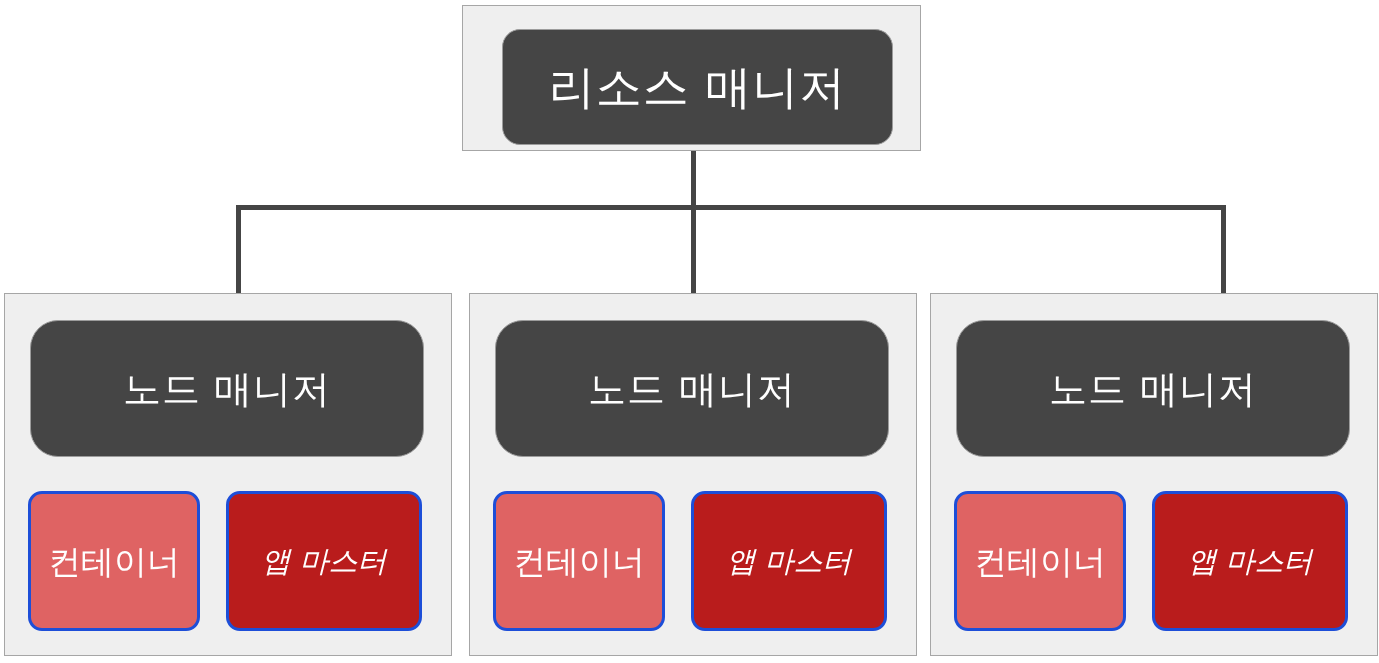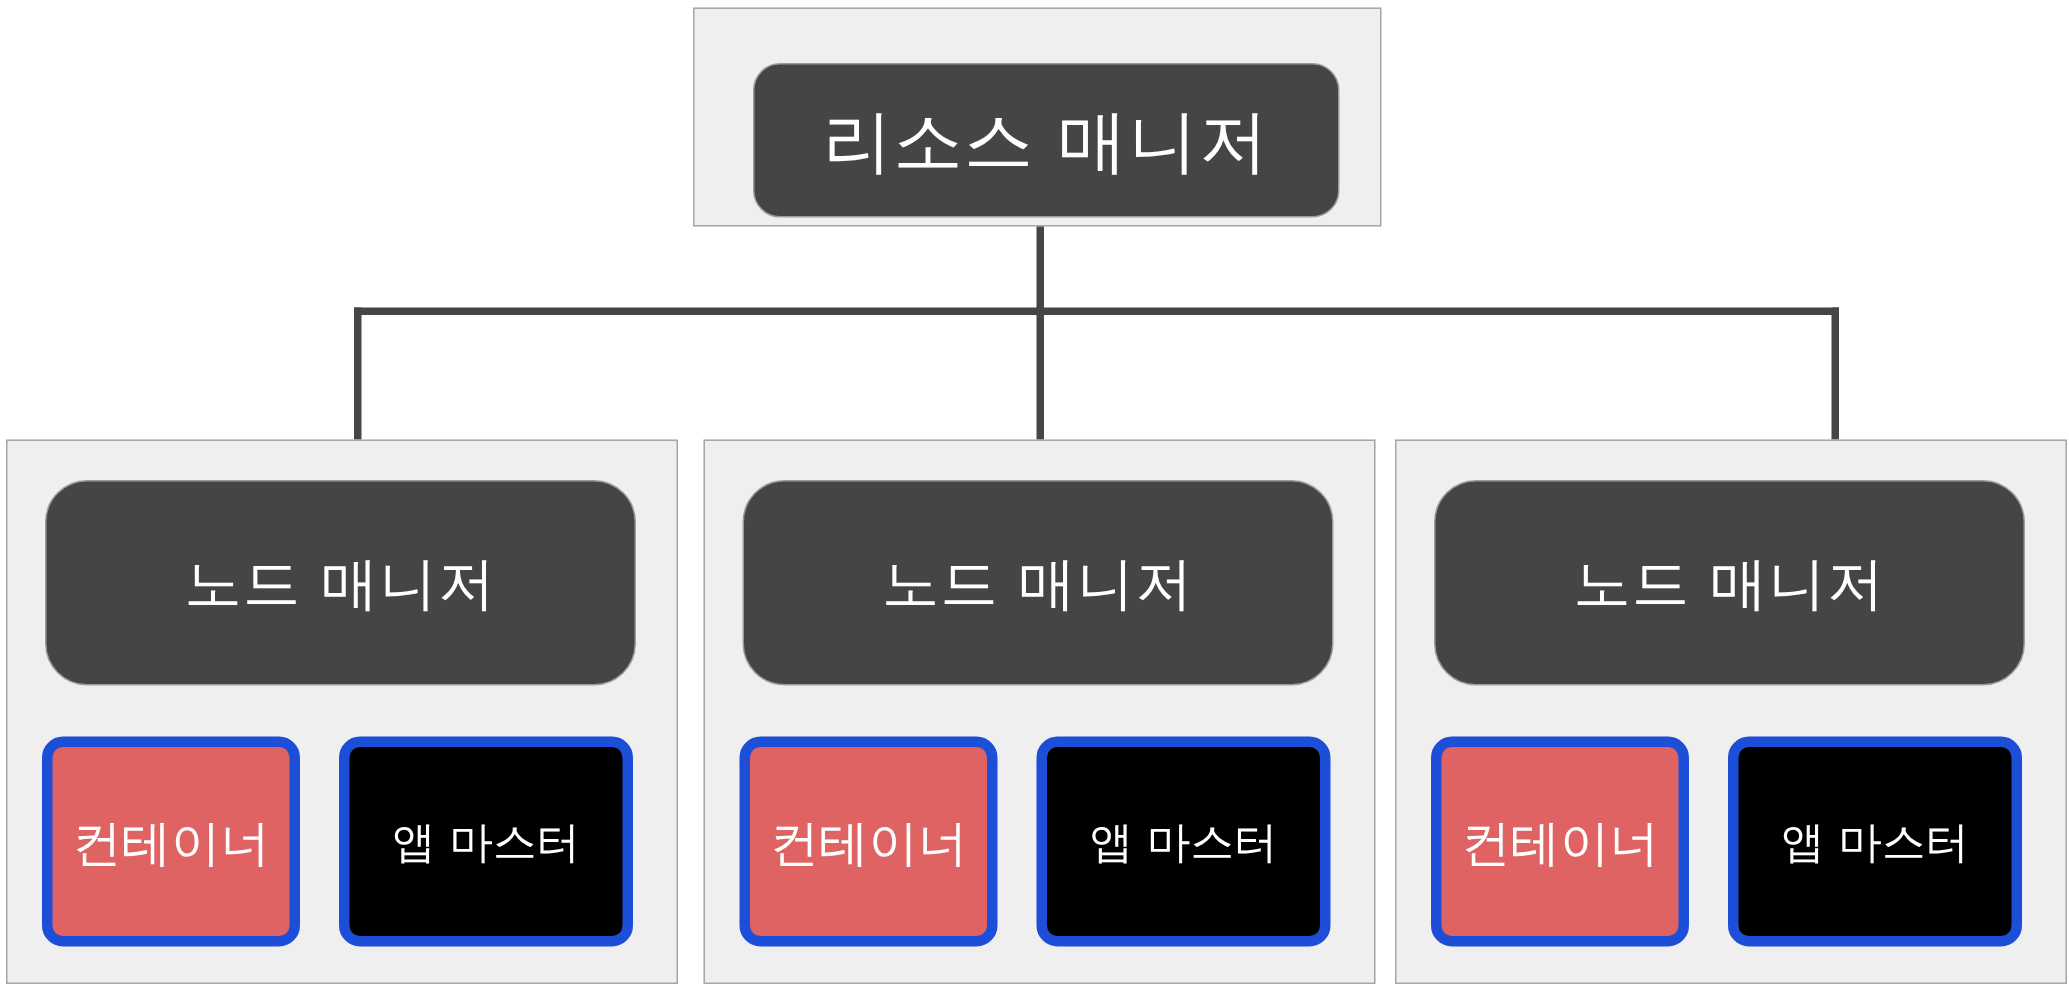--- a/index.html
+++ b/index.html
@@ -40,30 +40,30 @@
     justify-content: center;
     color: #ffffff;
   }
   .dark-box.root {
     border-radius: 18px;
   }
 
   
   .chip {
     position: absolute;
-    border: 7px solid #1d4ed8;
+    border: 3px solid #1d4ed8;
     border-radius: 14px;
     box-sizing: border-box;
     display: flex;
     align-items: center;
     justify-content: center;
     color: #ffffff;
   }
   .chip.container-chip { background: #df6363; }
-  .chip.appmaster-chip { background: #000000; }
+  .chip.appmaster-chip { background: #b91c1c; font-style: italic; }
 
   
   .label-root {
     font-size: 46px;
     line-height: 1;
     font-weight: 400;
     letter-spacing: 1px;
     white-space: nowrap;
   }
   .label-node {
@@ -94,21 +94,21 @@
   .connector.v { width: 5px; }
   .connector.h { height: 5px; }
 </style>
 </head>
 <body>
 
 <div id="diagram-root">
 
   <div class="panel" style="left:462px; top:5px; width:459px; height:146px;"></div>
 
-  <div class="dark-box root" style="left:502px; top:29px; width:391px; height:103px;margin-top:13px;">
+  <div class="dark-box root" style="left:502px; top:29px; width:391px; height:116px;">
     <span class="label-root">리소스 매니저</span>
   </div>
 
   <div class="connector v" style="left:691px; top:151px; height:56px;"></div>
 
   <div class="connector h" style="left:236px; top:205px; width:990px;"></div>
 
   <div class="connector v" style="left:236px; top:205px; height:89px;"></div>
 
   <div class="connector v" style="left:691px; top:205px; height:89px;"></div>

